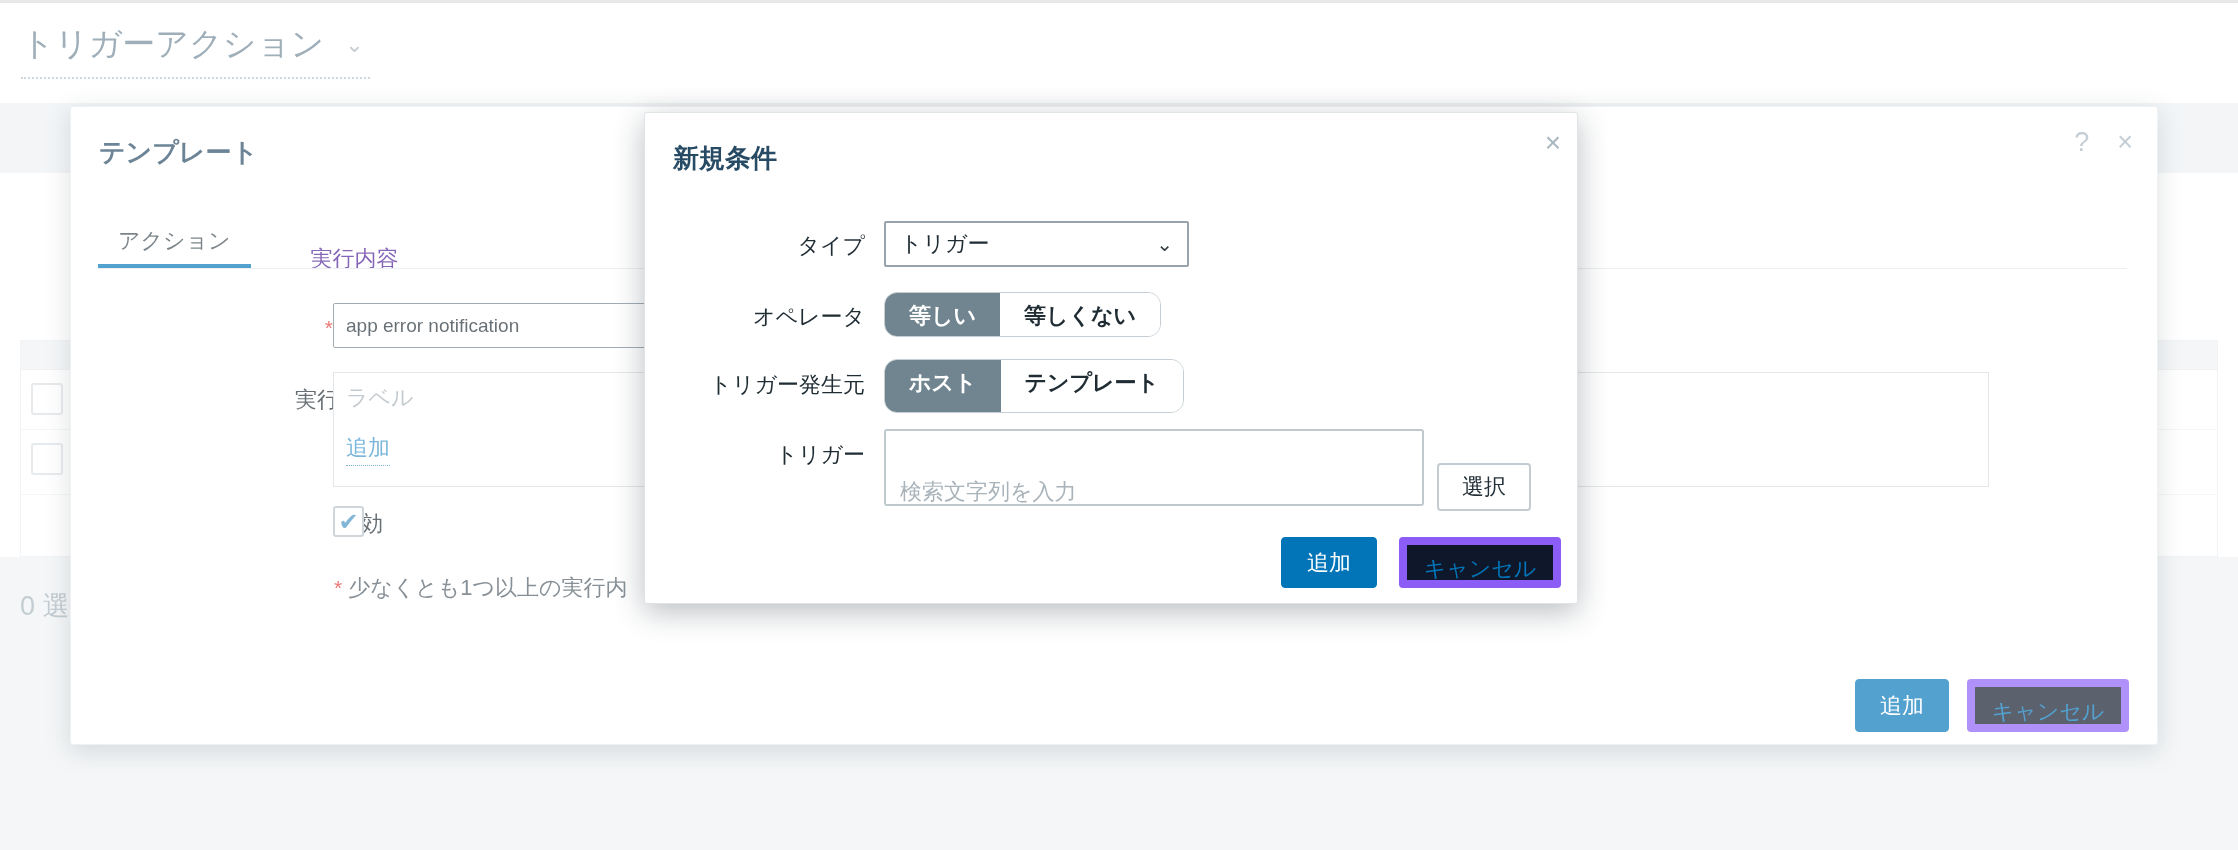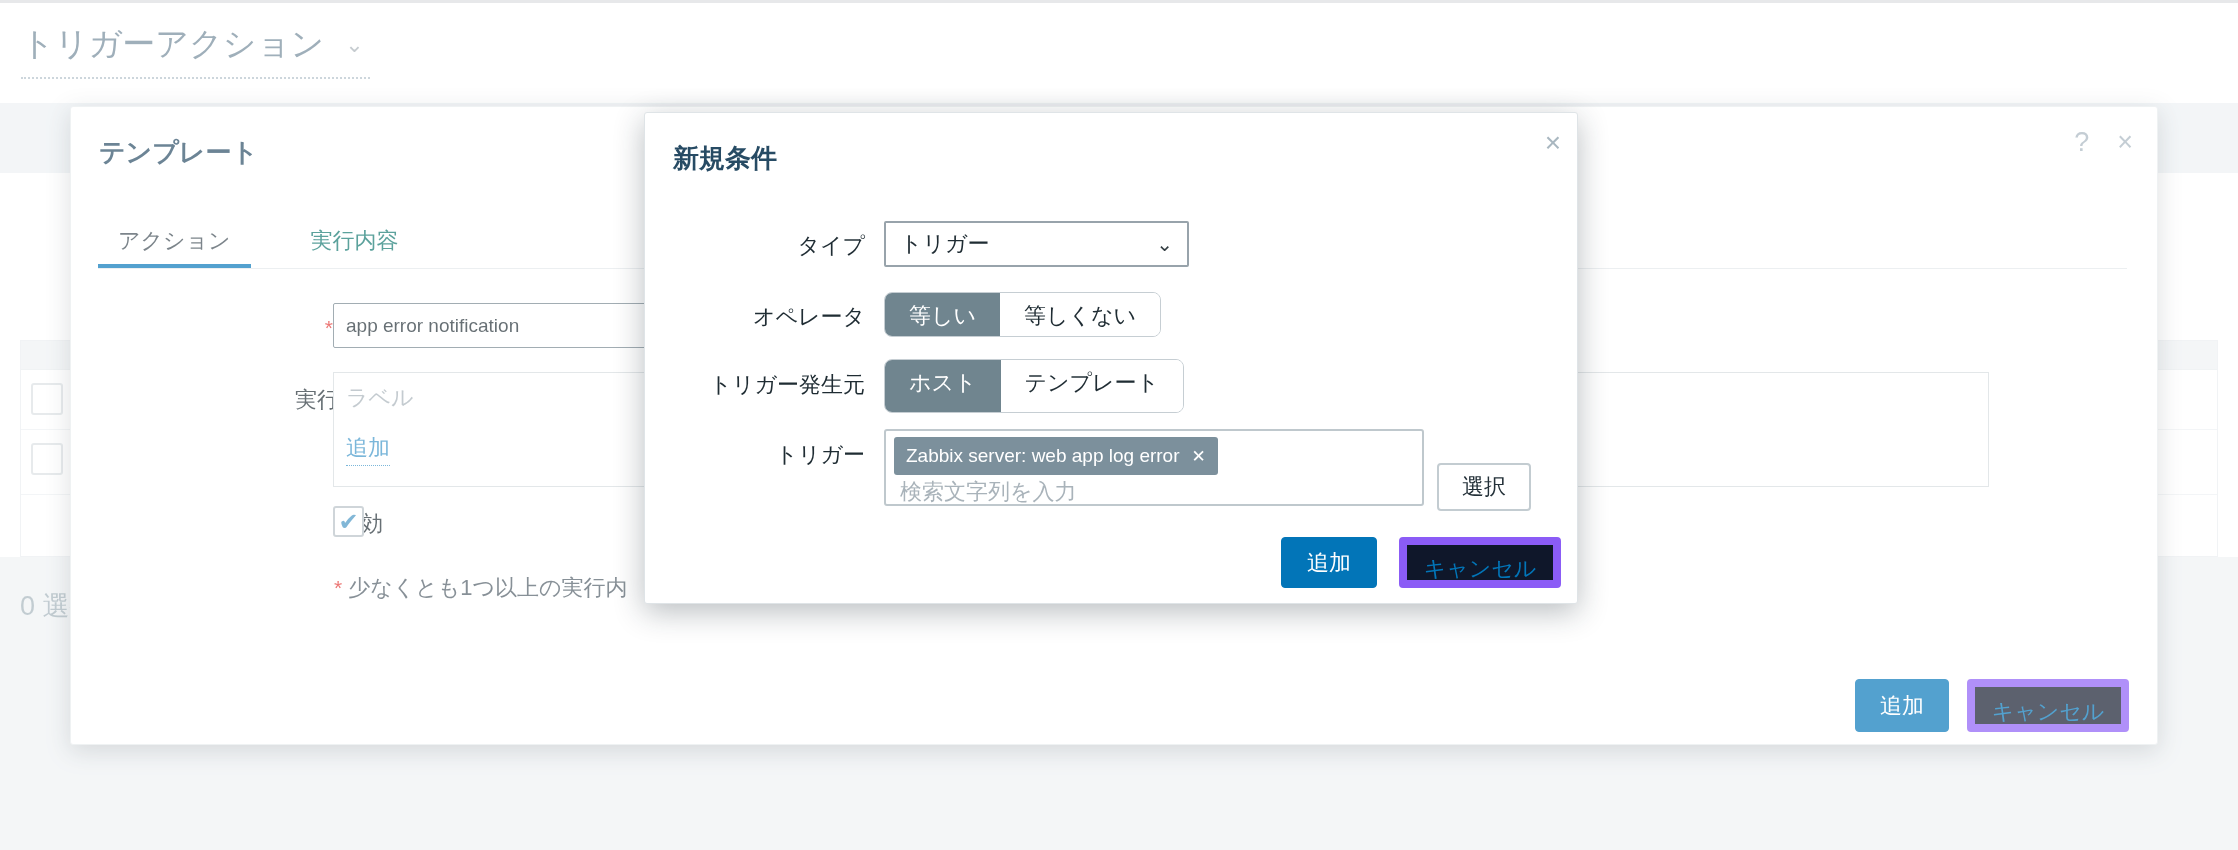--- a/index.html
+++ b/index.html
@@ -49,21 +49,21 @@
   .action-modal {
     left:70px; top:106px; width:2088px; height:639px; z-index:10;
     box-shadow:0 6px 24px rgba(30,45,55,0.22); border:1px solid #e8ecee;
   }
   .modal-title { position:absolute; left:28px; top:28px; font-size:26px; font-weight:700; color:#274b64; }
   .modal-icons { position:absolute; right:24px; top:22px; }
   .micon { display:inline-block; font-size:27px; color:#a8b6c0; margin-left:22px; cursor:pointer; line-height:1; }
   .tabs { position:absolute; left:27px; top:114px; height:48px; list-style:none; display:flex;gap:40px; }
   .tab { padding:0 20px; height:48px; line-height:40px; font-size:22px; cursor:pointer; }
   .tab.active { color:#3e4b54; border-bottom:5px solid #0275b8; }
-  .tab.inactive { color:#0f766e; }
+  .tab.inactive { color:#4c1d95;margin-top:18px; }
   .tab-rule { position:absolute; left:27px; right:30px; top:161px; height:1px; background:#e3e8ea; }
 
   .am-label { position:absolute; left:42px; width:270px; text-align:right; color:#1f2c33; font-size:22px; }
   .req { color:#e33734; margin-right:6px; font-size:21px; }
 
   .name-input {
     position:absolute; left:262px; top:196px; width:1240px; height:45px;
     border:1px solid #76868f; border-radius:2px; background:#fff;
     font-size:19px; color:#1f2c33; padding:0 12px;
     font-family:"Liberation Sans","DejaVu Sans",sans-serif;
@@ -100,21 +100,21 @@
   .cm-close { position:absolute; right:16px; top:16px; font-size:28px; color:#a9b7c0; cursor:pointer; line-height:1; }
   .cm-label { position:absolute; left:20px; width:200px; text-align:right; color:#1f2c33; font-size:22px; }
 
   .cm-select {
     position:absolute; left:239px; top:108px; width:305px; height:46px;
     border:2px solid #98a3ab; border-radius:2px; background:#fff; cursor:pointer;
     font-size:22px; color:#1f2c33; line-height:42px; padding:0 14px;
   }
   .cm-select .sel-chev { position:absolute; right:14px; top:0; color:#333d42; font-size:20px; }
 
-  .seg-group { position:absolute; left:239px; display:flex; border:1px solid #c6ced3; border-radius:8px; overflow:hidden; background:#fff; }
+  .seg-group { position:absolute; left:239px; display:flex; border:1px solid #c6ced3; border-radius:13px; overflow:hidden; background:#fff;font-weight:bold; }
   .seg { font-size:22px; padding:0 24px; cursor:pointer; white-space:nowrap; }
   .seg.on  { background:#70858f; color:#fff; }
   .seg.off { background:#fff; color:#1f2c33; }
   .seg-op  { top:179px; height:45px; } .seg-op  .seg { line-height:45px; }
   .seg-src { top:246px; height:54px; } .seg-src .seg { line-height:46px; }
 
   .multiselect {
     position:absolute; left:239px; top:316px; width:540px; height:77px;
     border:2px solid #bfc8cd; border-radius:3px; background:#fff;
   }
@@ -222,23 +222,20 @@
     </div>
 
     <div class="cm-label" style="top:257px;">トリガー発生元</div>
     <div class="seg-group seg-src">
       <div class="seg on">ホスト</div>
       <div class="seg off">テンプレート</div>
     </div>
 
     <div class="cm-label" style="top:327px;">トリガー</div>
     <div class="multiselect">
-      <div class="chip">
-        <span>Zabbix server: web app log error</span><span class="chip-x">✕</span>
-      </div>
       <div class="ms-placeholder">検索文字列を入力</div>
     </div>
     <div class="select-btn">選択</div>
 
     <div class="btn btn-primary cm-add">追加</div>
     <div class="btn btn-outline cm-cancel">キャンセル</div>
   </div>
 
 </div>
 

